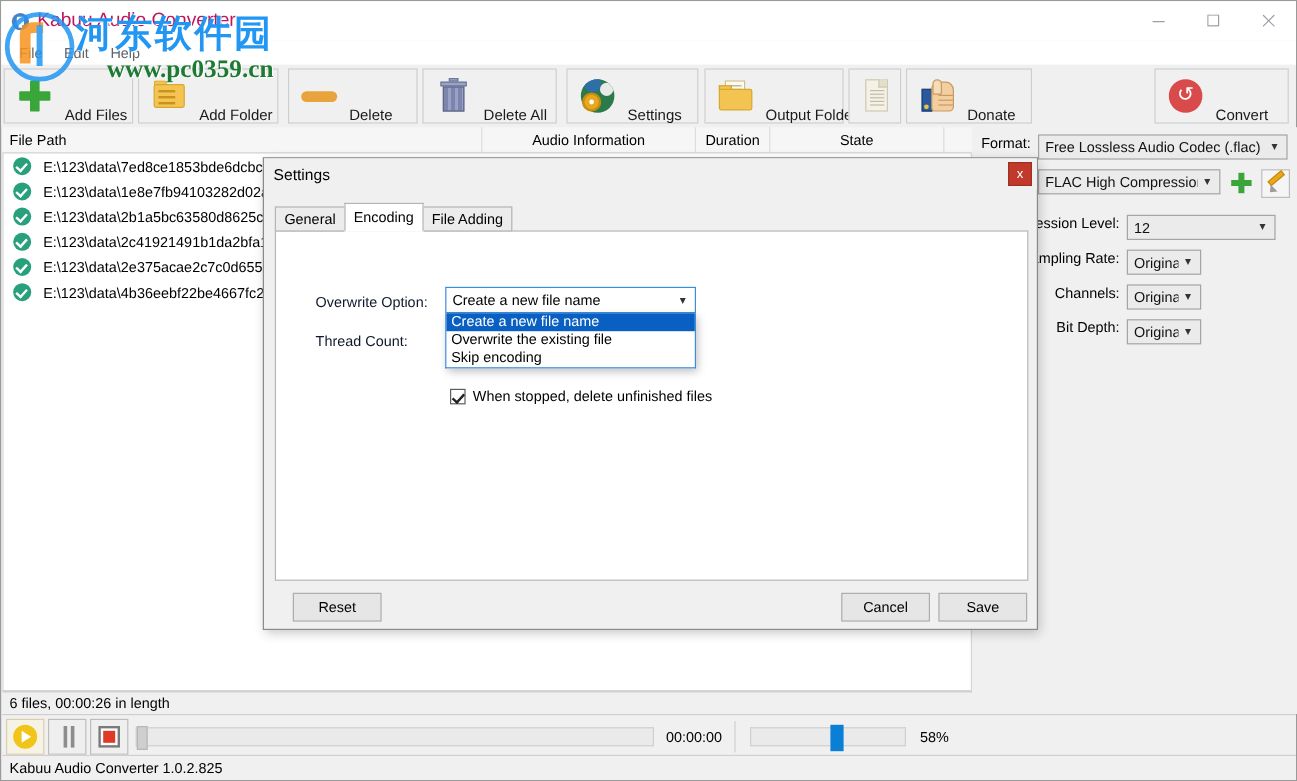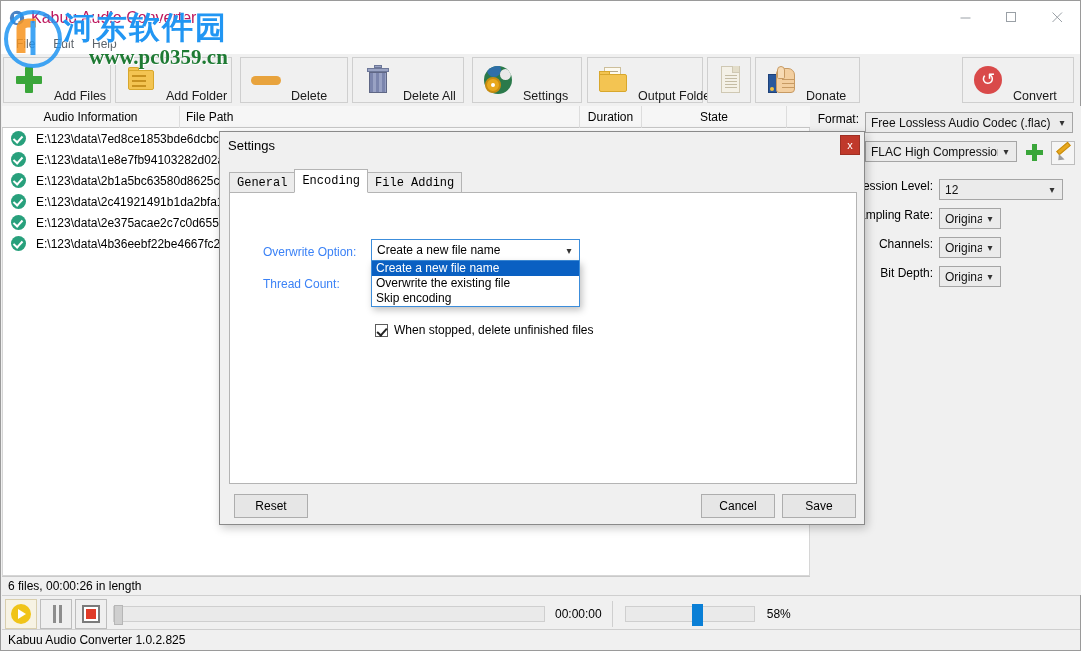--- a/index.html
+++ b/index.html
@@ -369,32 +369,32 @@
     display: flex; align-items: center; justify-content: center;
     border: 1px solid #9e2f23;
   }
   .tabs {
     position: absolute; left: 9px; top: 37px; display: flex; align-items: flex-end;
     z-index: 3;
   }
   .tab {
     font-size: 12px; padding: 3px 7px 3px 7px;
     border: 1px solid #b4b4b4; background: #ececec;
-    margin-right: -1px; height: 21px; font-family: Liberation Mono, monospace;
+    margin-right: -1px; height: 21px;
   }
   .tab.active {
     background: #fff; border-bottom-color: #fff; height: 24px; padding-top: 4px;
     position: relative; z-index: 4;
   }
   .tabpanel {
     position: absolute; left: 9px; top: 60px; width: 628px; height: 292px;
     background: #fff; border: 1px solid #b4b4b4;
   }
   .field-label {
-    position: absolute; font-size: 12px; color: #3b82f6;
+    position: absolute; font-size: 12px; color: #0f172a;
   }
   .dlg-combo {
     position: absolute; background: #fff; border: 1px solid #3c8ddb;
     height: 22px; display: flex; align-items: center; padding: 0 2px 0 5px;
     font-size: 12px;
   }
   .dropdown {
     position: absolute; background: #fff; border: 1px solid #3c8ddb;
     border-top: none;
     box-shadow: 2px 3px 7px rgba(0,0,0,0.25);
@@ -554,22 +554,22 @@
     <div class="tb-btn" style="width:112px;margin-right:6px">
       <span class="tb-icon ico-convert">
         <i class="c-circle"></i>
           <span class="c-arrows">↺</span>
       </span>
       <span class="tb-label">Convert</span>
     </div>
   </div>
 
   <div class="listhead">
+    <div class="col" style="width:400px">File Path</div>
     <div class="col center" style="width:178px">Audio Information</div>
-    <div class="col" style="width:400px">File Path</div>
     <div class="col center" style="width:62px">Duration</div>
     <div class="col center" style="width:145px">State</div>
     <div class="col" style="width:22px;border-right:none"></div>
   </div>
 
   <div class="filelist">
     <div class="filerow">
       <span class="check"></span>
       <span>E:\123\data\7ed8ce1853bde6dcbc6f7</span>
     </div>
@@ -695,21 +695,21 @@
         <div class="dd-item">Overwrite the existing file</div>
         <div class="dd-item">Skip encoding</div>
       </div>
 
       <div class="cbx-row" style="left:145px; top:130px">
         <span class="cbx"></span>
         <span>When stopped, delete unfinished files</span>
       </div>
     </div>
 
-    <div class="dlg-btn" style="left:14px; top:362px; width:74px">Reset</div>
+    <div class="dlg-btn" style="left:24px; top:362px; width:74px">Reset</div>
     <div class="dlg-btn" style="left:481px; top:362px; width:74px">Cancel</div>
     <div class="dlg-btn" style="left:562px; top:362px; width:74px">Save</div>
   </div>
 
   <div class="wm wm-logo">
     <svg width="60" height="60" viewBox="0 0 60 60" opacity="0.85">
       <circle cx="30" cy="30" r="27" fill="none" stroke="#2196f3" stroke-width="4"></circle>
       <path d="M18 44 L18 20 Q18 14 25 14 L33 14" fill="none" stroke="#f7941e" stroke-width="9"></path>
       <path d="M30 12 L30 46" stroke="#2196f3" stroke-width="5"></path>
     </svg>

